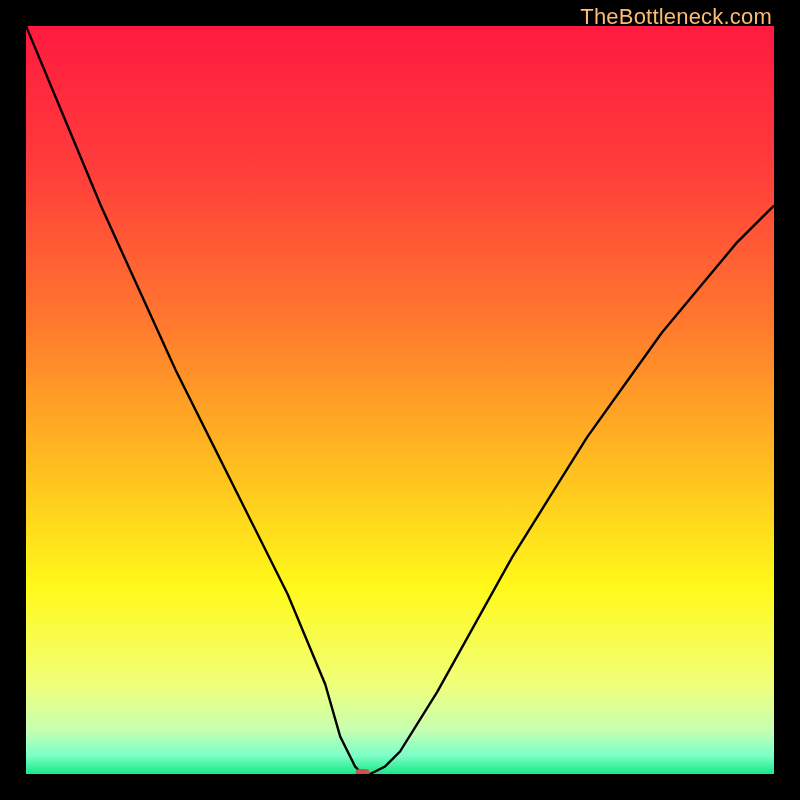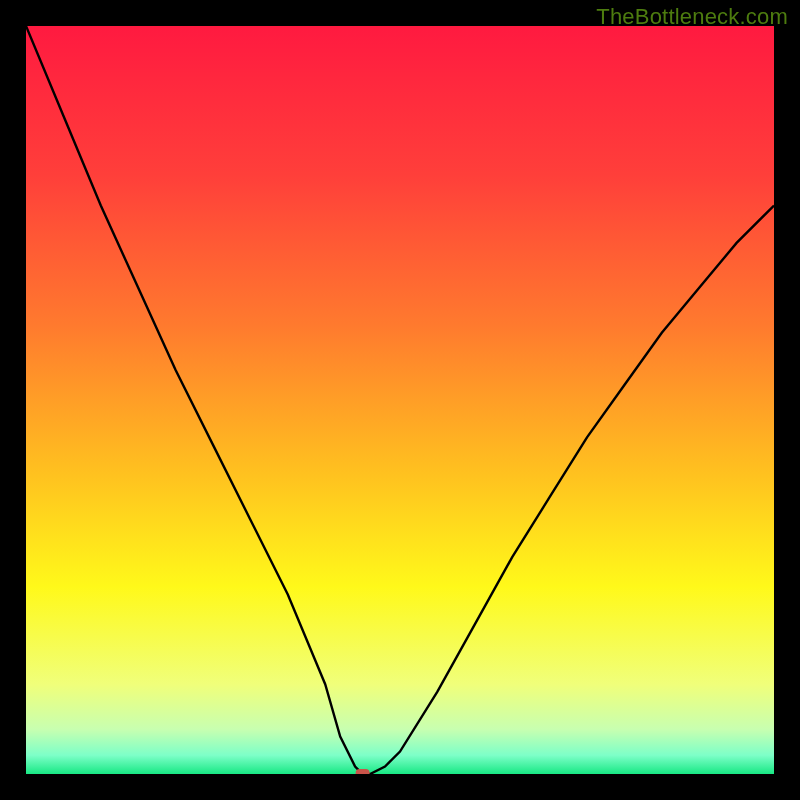--- a/index.html
+++ b/index.html
@@ -13,22 +13,22 @@
   }
   .frame {
     position: relative;
     width: 800px;
     height: 800px;
     background: #000;
   }
   .watermark {
     position: absolute;
     top: 4px;
-    right: 12px;
-    color: #4d7c0f;
+    right: 28px;
+    color: #fdba74;
     font-size: 22px;
     font-weight: 500;
     letter-spacing: 0.2px;
     z-index: 5;
   }
   .plot-area {
     position: absolute;
     left: 26px;
     top: 26px;
     width: 748px;

